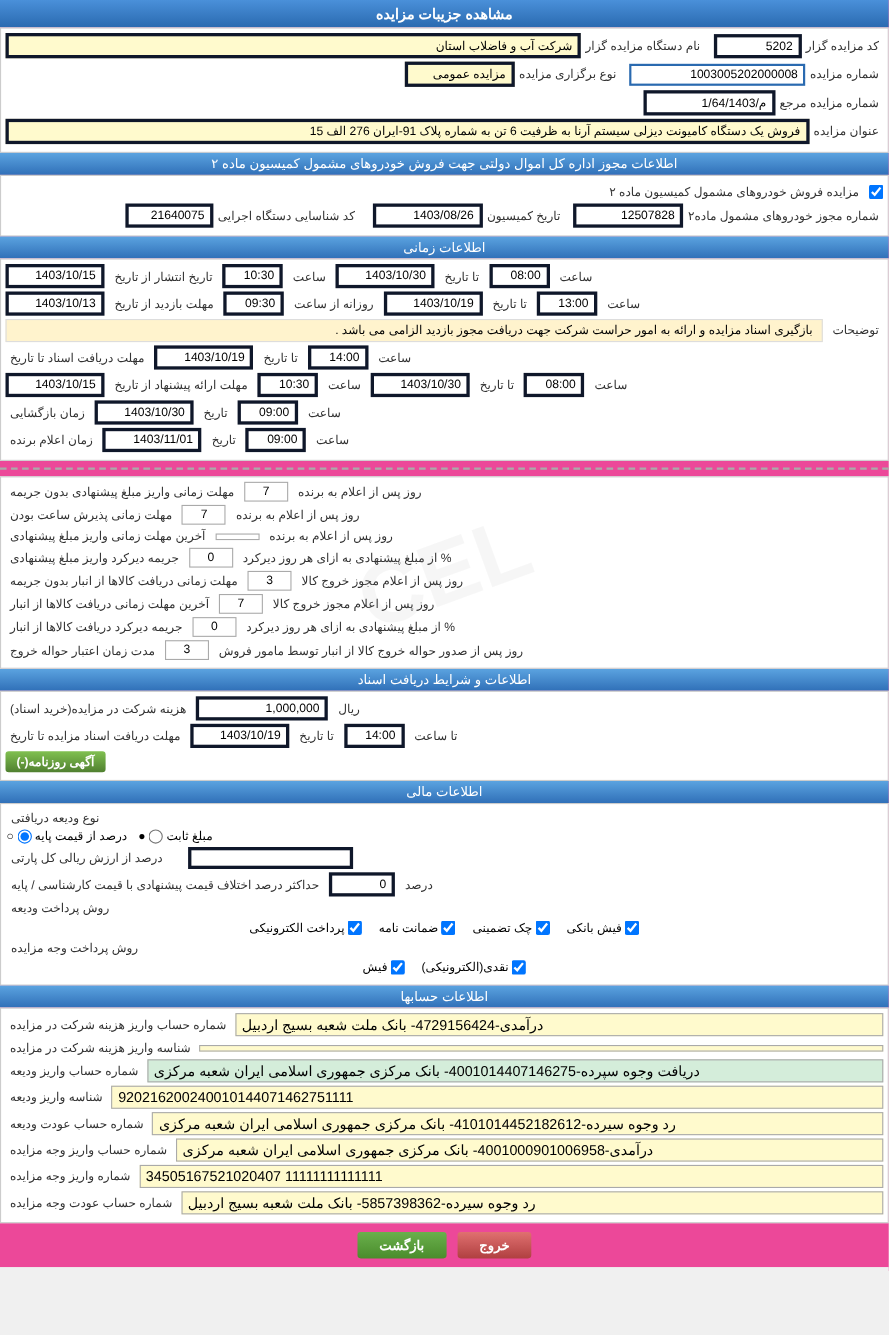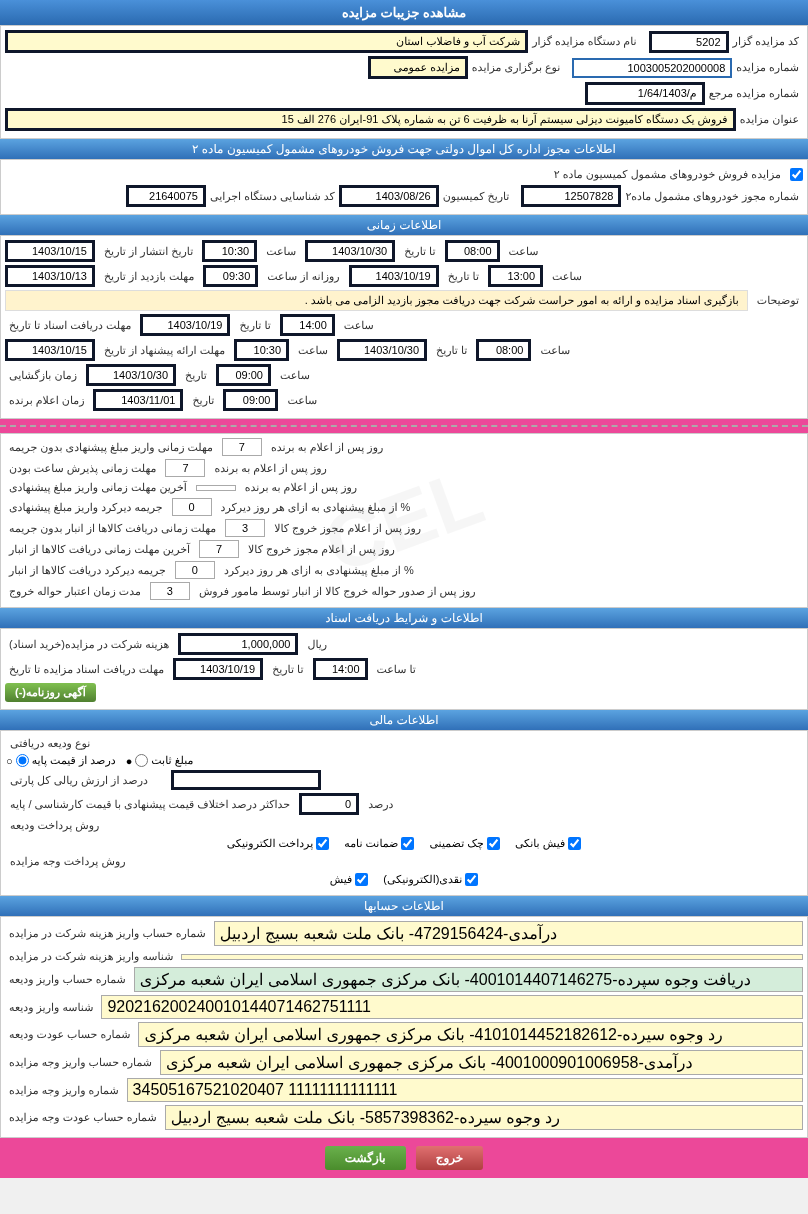--- a/index.html
+++ b/index.html
@@ -114,21 +114,21 @@
       align-items: center;
       margin-bottom: 3px;
       gap: 4px;
       font-size: 11px;
     }
     .account-value {
       background: #fffacd;
       border: 1px solid #aaa;
       padding: 2px 5px;
       flex: 1;
-      font-size: 16px;
+      font-size: 13px;
       direction: ltr;
       text-align: left;
     }
     .account-value.green { background: #d4edda; }
     .footer-buttons {
       display: flex;
       justify-content: center;
       gap: 10px;
       padding: 8px;
     }
@@ -201,21 +201,21 @@
   <div class="inner-section-title">اطلاعات مجوز اداره کل اموال دولتی جهت فروش خودروهای مشمول کمیسیون ماده ۲</div>
   <div class="section-content">
     <div class="checkbox-row">
       <input type="checkbox" checked="" style="">
       <span class="label">مزایده فروش خودروهای مشمول کمیسیون ماده ۲</span>
     </div>
     <div class="row">
       <span class="label">شماره مجوز خودروهای مشمول ماده۲</span>
       <div class="value-box" style="min-width:100px;margin-left:8px;">12507828</div>
       <span class="label">تاریخ کمیسیون</span>
-      <div class="value-box" style="min-width:100px;margin-left:0;">1403/08/26</div>
+      <div class="value-box" style="min-width:100px;margin-left:12px;">1403/08/26</div>
       <span class="label">کد شناسایی دستگاه اجرایی</span>
       <div class="value-box" style="min-width:80px;">21640075</div>
     </div>
   </div>
 
   <div class="inner-section-title">اطلاعات زمانی</div>
   <div class="section-content">
 
     <div class="row" style="justify-content:flex-end;gap:5px;">
       <span class="label">ساعت</span>

